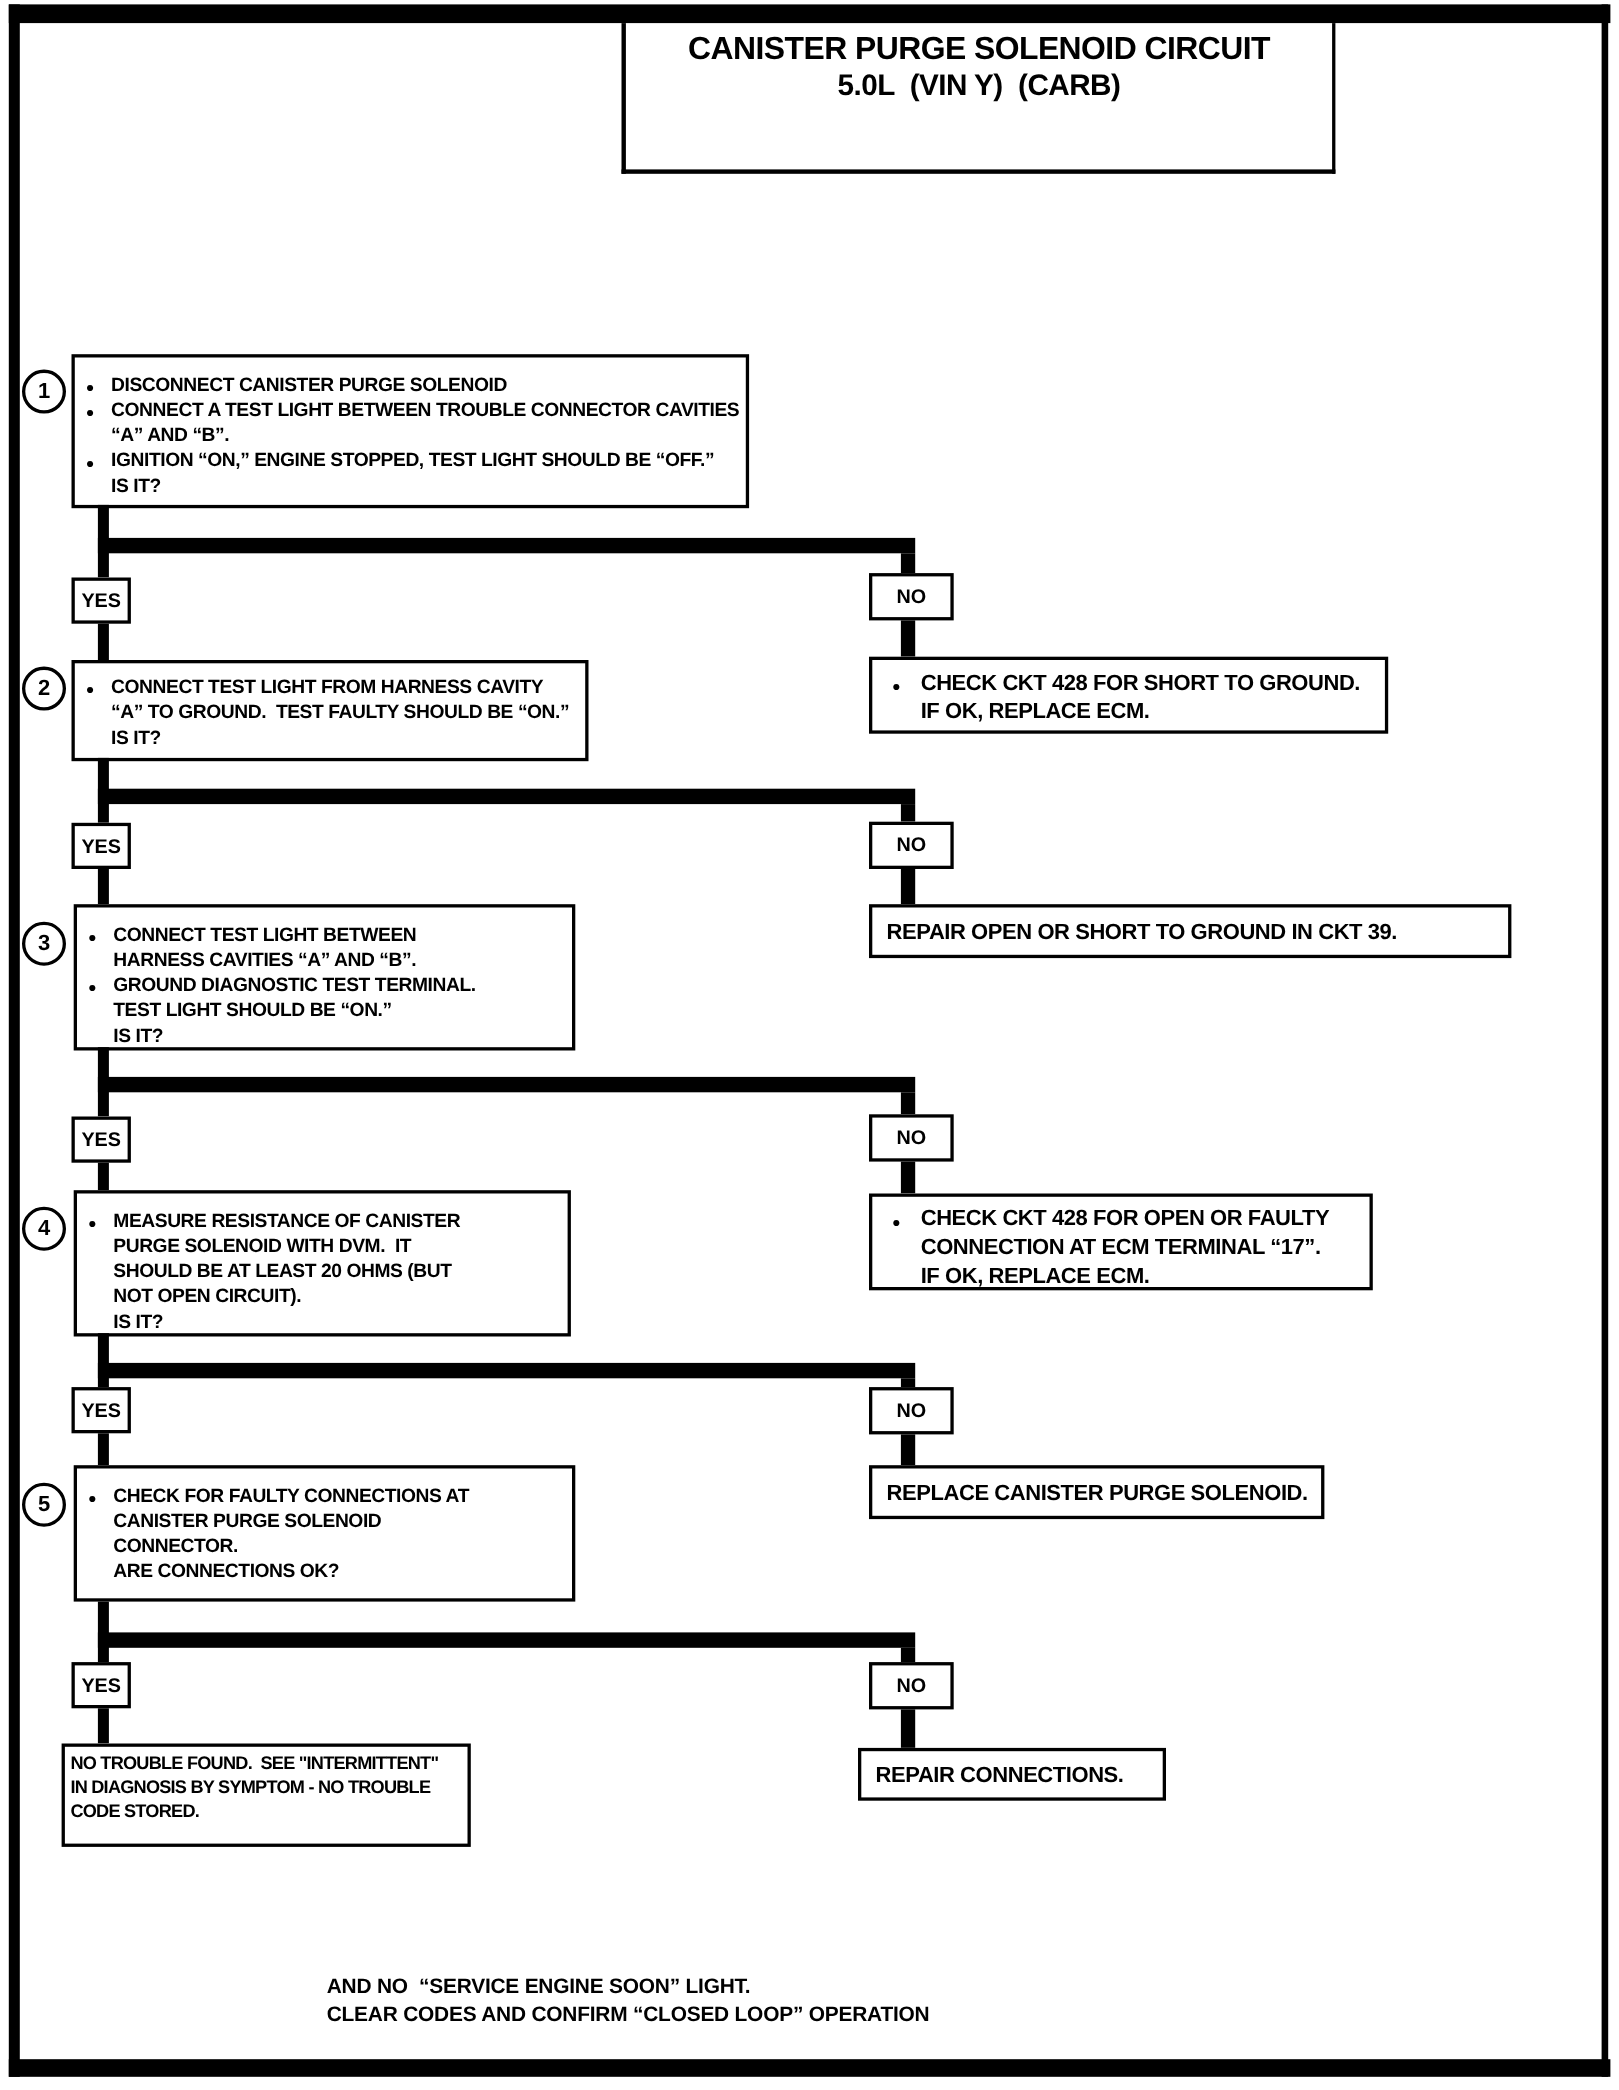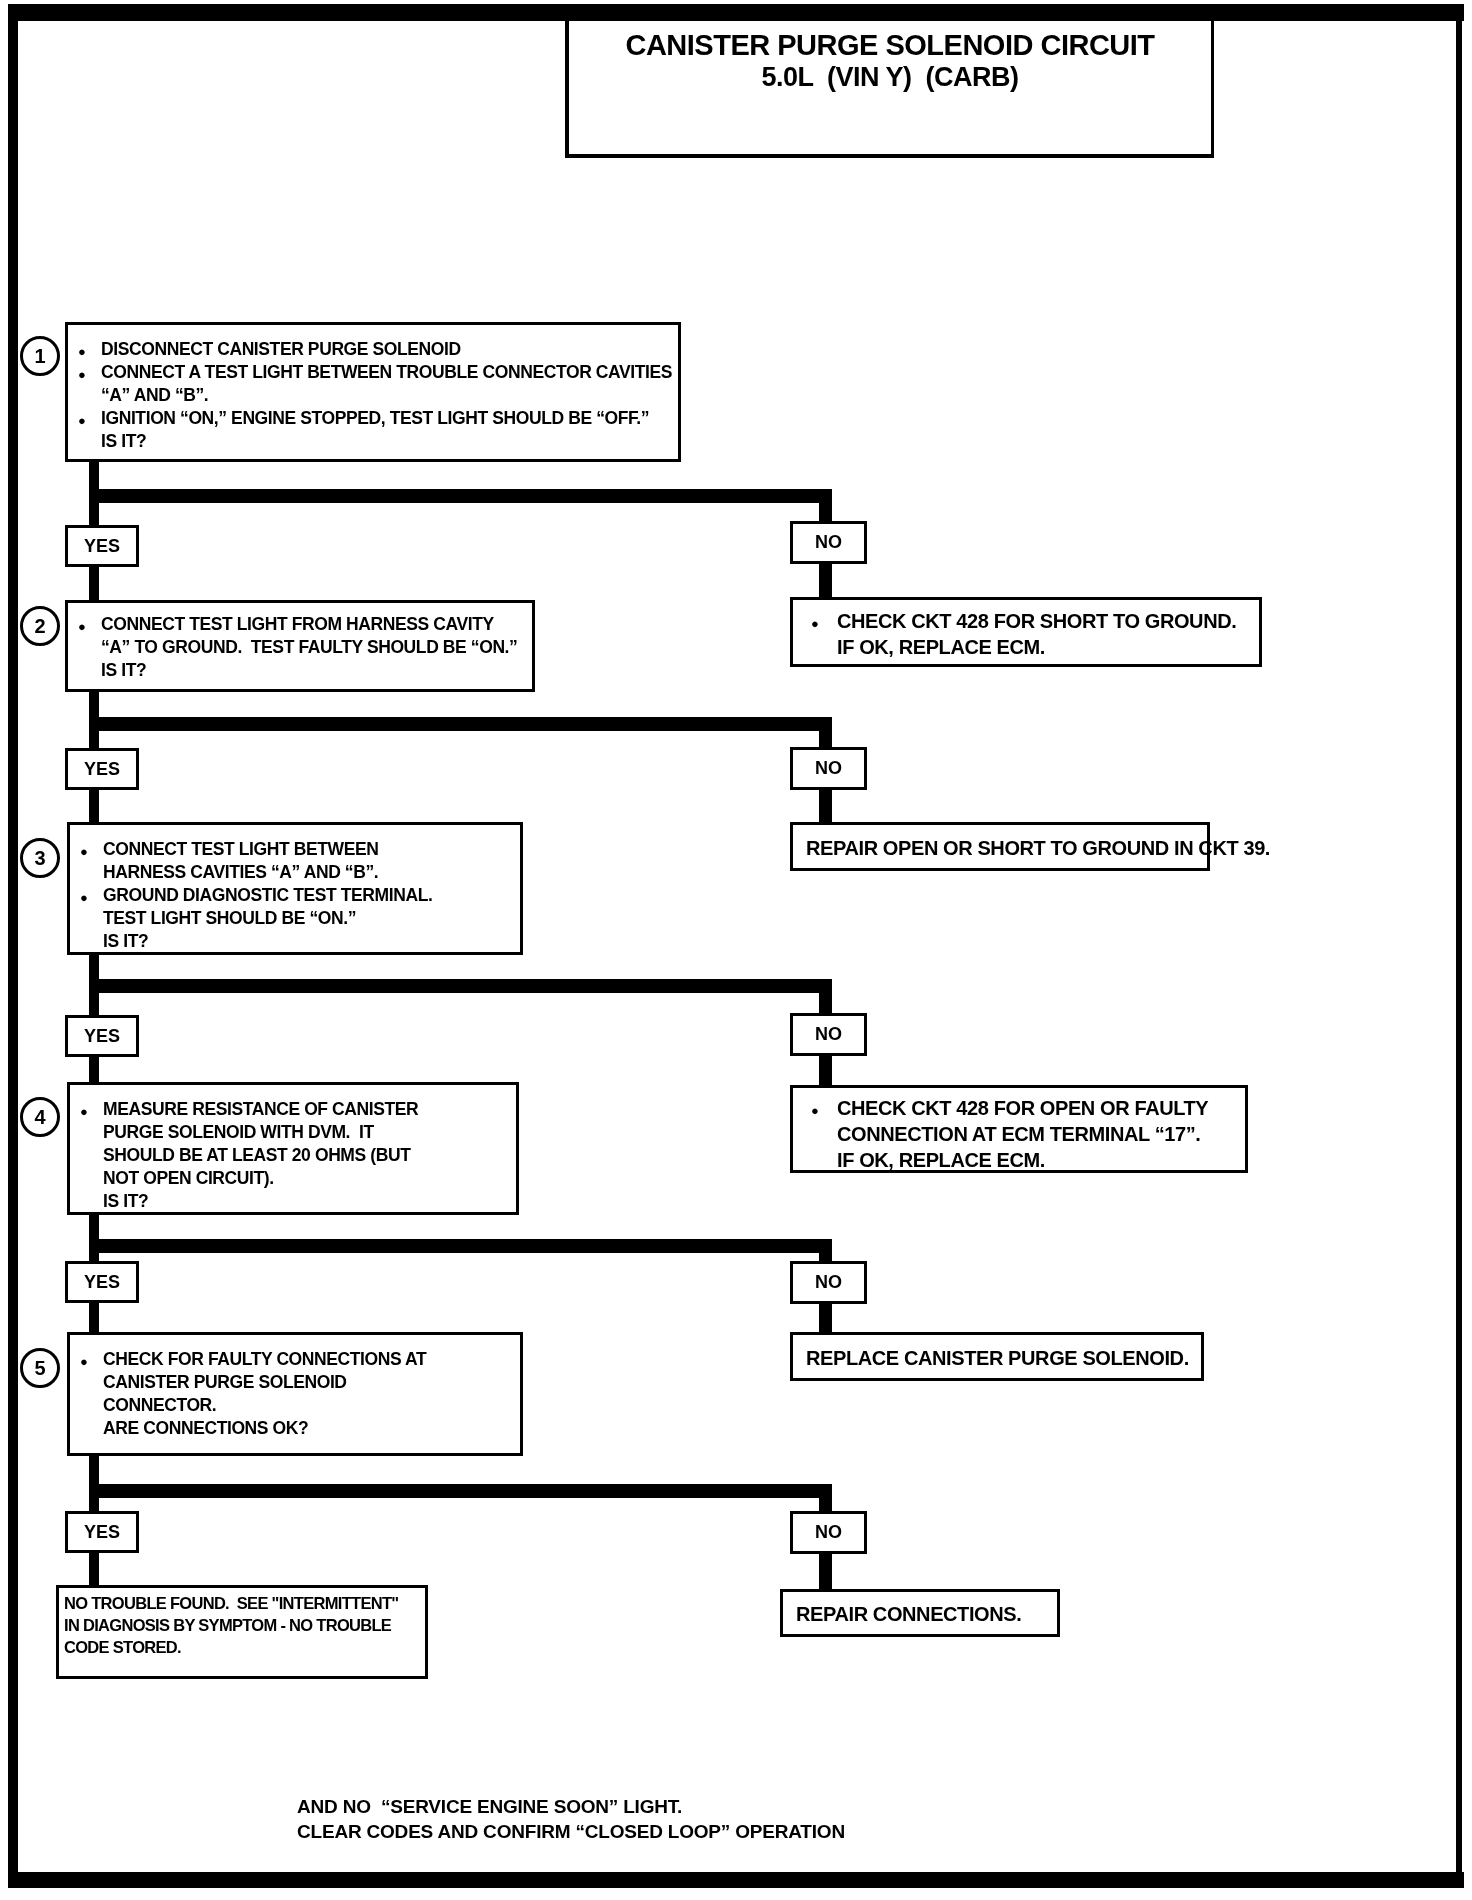--- a/index.html
+++ b/index.html
@@ -31,21 +31,21 @@
   .sline { position:relative; padding-left:33px; white-space:pre; }
   .rline { position:relative; padding-left:44px; white-space:pre; }
   .plain { padding-left:13px; white-space:pre; }
   .bullet { position:absolute; left:10px; top:2px; font-size:13px; }
   .rbox .bullet { left:18px; top:3px; }
   
   .tag {
     position:absolute; border:3px solid #000; box-sizing:border-box; background:#fff;
     display:flex; align-items:center; justify-content:center; font-size:18px;
   }
-  .yes { left:65px; width:74px; height:42px; }
+  .yes { left:65px; width:54px; height:42px; }
   .no  { left:790px; width:77px; height:43px; }
   
   .vline,.hbar { position:absolute; background:#000; }
   
   .lend {
     font-size:16.5px; line-height:22px; letter-spacing:-0.7px; padding-top:4px; padding-left:5px;
   }
   .lend div { white-space:pre; }
   .footer { position:absolute; left:297px; top:1794px; font-size:19px; line-height:25px; letter-spacing:-0.2px; }
   .footer div { white-space:pre; }
@@ -99,21 +99,21 @@
   </div>
 
   <div class="vline" style="left:89px;top:689px;width:10px;height:59px"></div>
   <div class="hbar" style="left:89px;top:717px;width:743px;height:14px"></div>
   <div class="vline" style="left:819px;top:731px;width:13px;height:16px"></div>
   <div class="tag yes" style="top:748px">YES</div>
   <div class="tag no" style="top:747px">NO</div>
   <div class="vline" style="left:819px;top:790px;width:13px;height:32px"></div>
   <div class="vline" style="left:89px;top:790px;width:10px;height:32px"></div>
 
-  <div class="box rbox" style="left:790px;top:822px;width:420px;height:49px;padding-top:10px">
+  <div class="box rbox" style="left:790px;top:822px;width:584px;height:49px;padding-top:10px">
     <div class="plain"><span>REPAIR OPEN OR SHORT TO GROUND IN CKT 39.</span></div>
   </div>
 
   <div class="box sbox" style="left:67px;top:822px;width:456px;height:133px;padding-top:13px">
     <div class="sline"><span class="bullet">●</span><span>CONNECT TEST LIGHT BETWEEN</span></div>
     <div class="sline"><span>HARNESS CAVITIES “A” AND “B”.</span></div>
     <div class="sline"><span class="bullet">●</span><span>GROUND DIAGNOSTIC TEST TERMINAL.</span></div>
     <div class="sline"><span>TEST LIGHT SHOULD BE “ON.”</span></div>
     <div class="sline"><span>IS IT?</span></div>
   </div>

